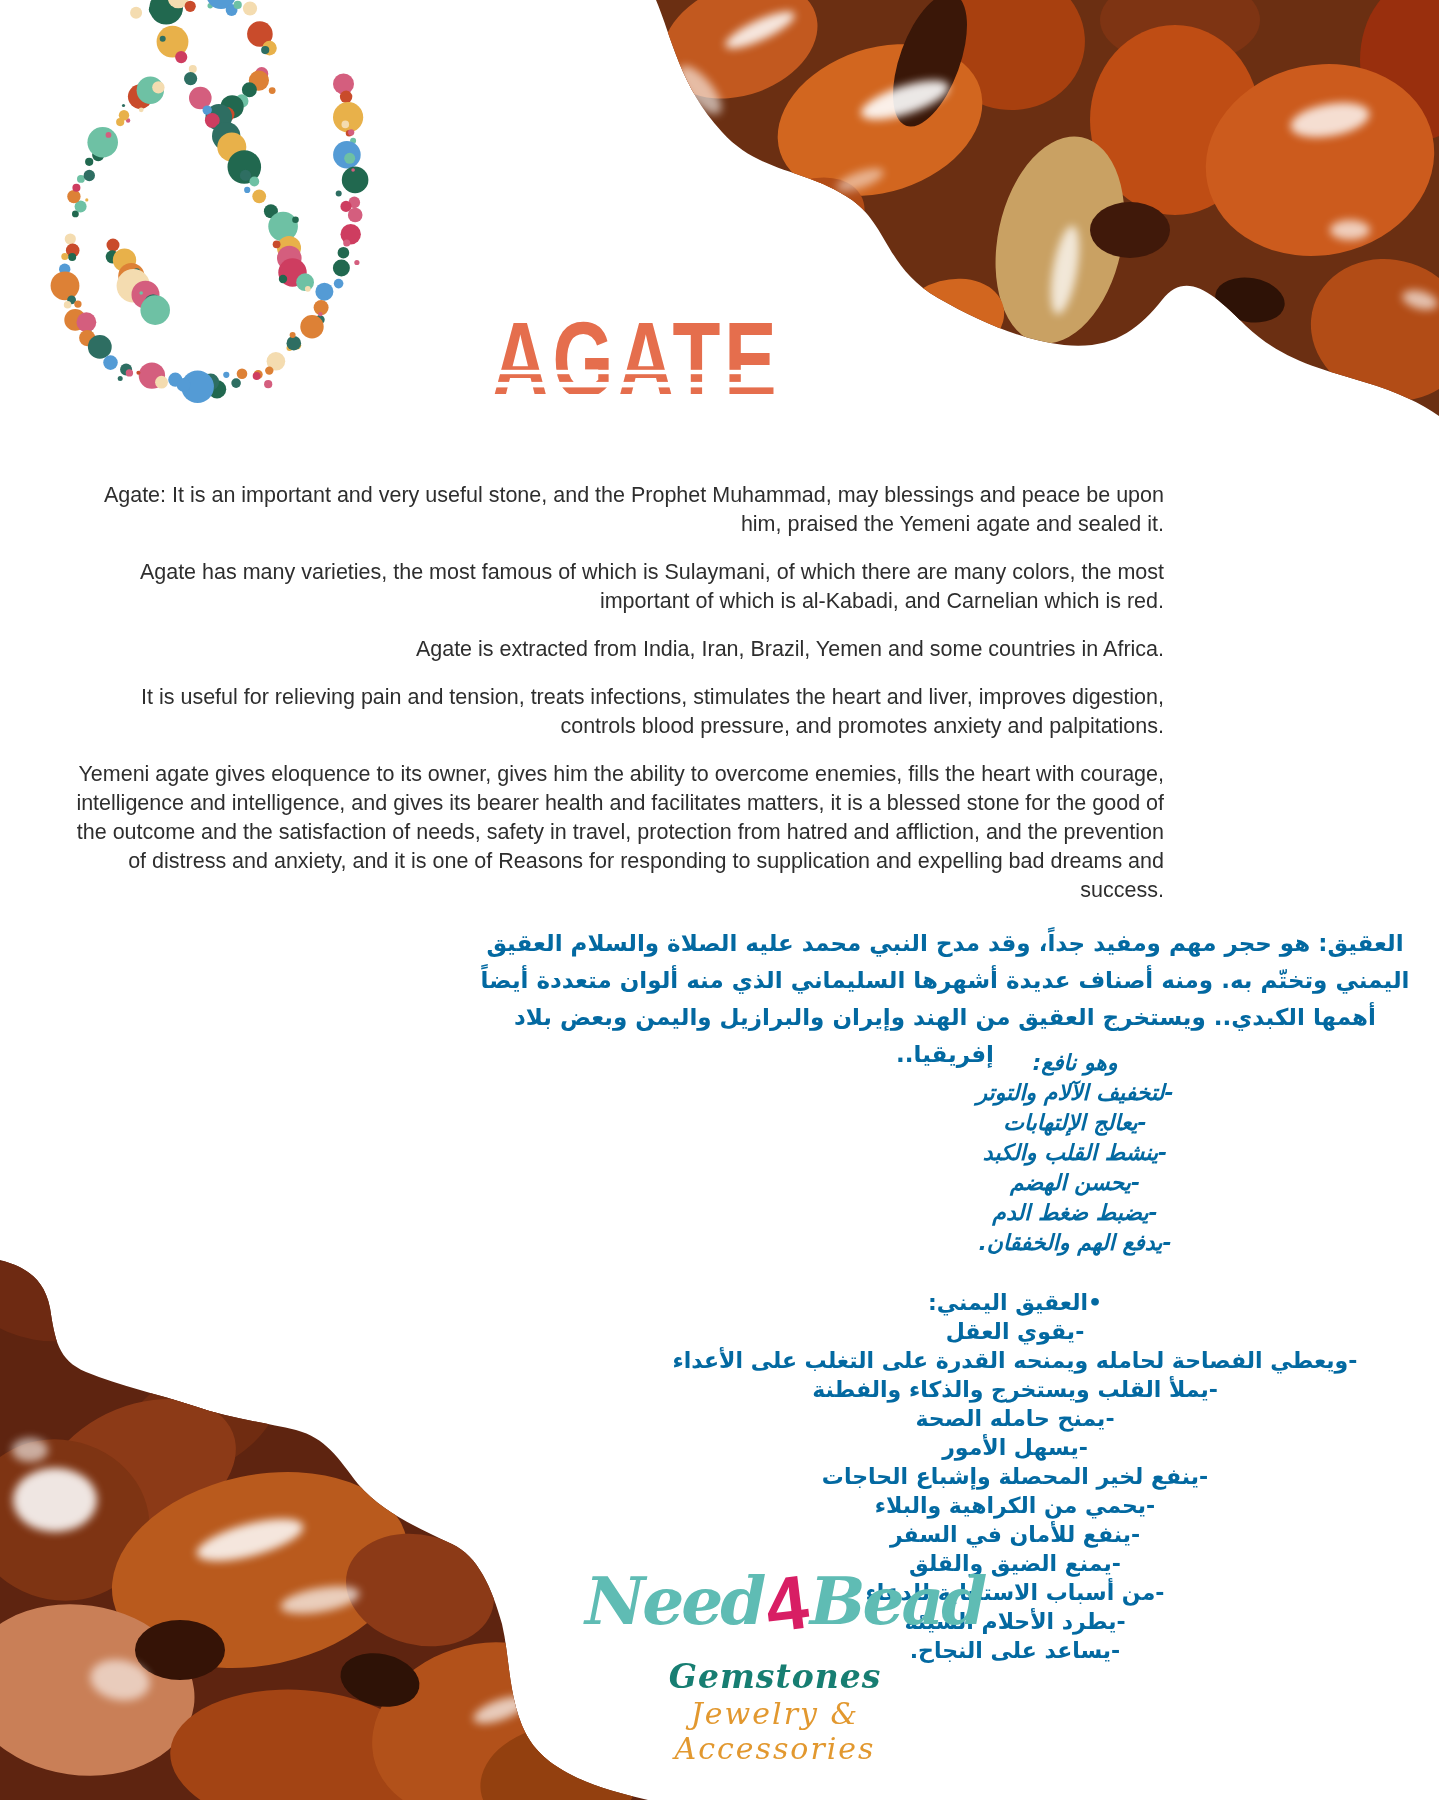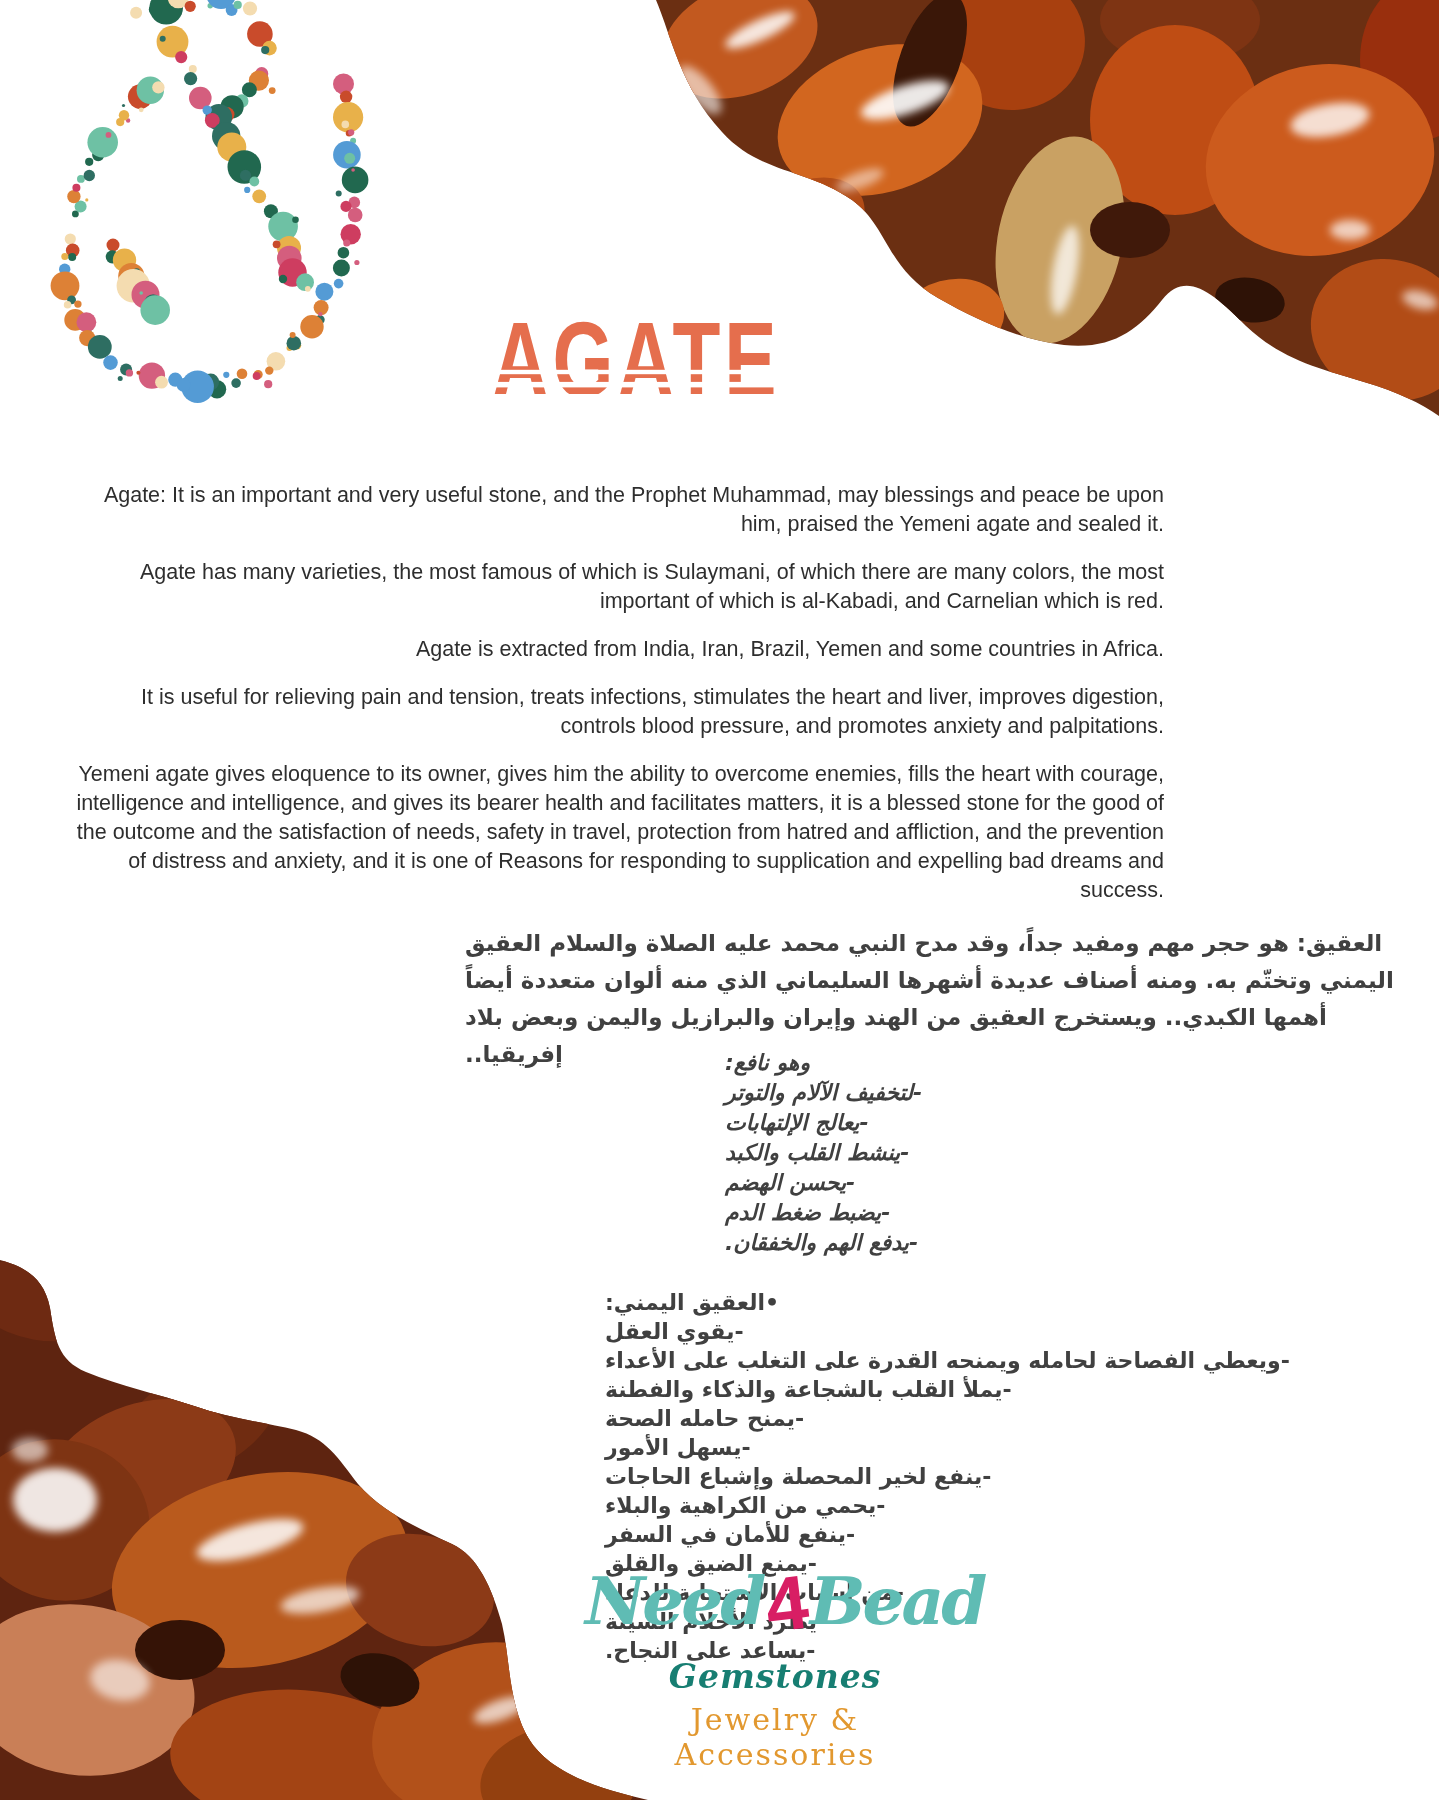--- a/index.html
+++ b/index.html
@@ -14,37 +14,37 @@
     font-size:98px;font-weight:800;line-height:1;letter-spacing:5px;
     color:var(--coral,#E56E4D);transform:scale(0.80,1.10);transform-origin:top left;
     font-family:"Liberation Sans", sans-serif;}
   .agate-title .stripe{position:absolute;left:-6px;right:-6px;background:#fff;pointer-events:none;}
   .s1{top:58px;height:4px;} .s2{top:69px;height:5px;} .s3{top:80px;height:6px;} .s4{top:91px;height:7px;}
   
   .english-block{position:absolute;left:66px;top:481px;width:1098px;z-index:2;
     color:#2e2e2e;font-size:21.5px;line-height:29px;text-align:right;}
   .english-block .en-para{margin:0 0 19px 0;}
   
-  .arabic{direction:rtl;text-align:left;color:#404040;z-index:2;position:absolute;
+  .arabic{direction:rtl;text-align:center;color:#0369a1;z-index:2;position:absolute;
     font-family:"DejaVu Sans", sans-serif;font-weight:700;}
   .arabic-intro{right:14px;top:925px;width:960px;font-size:23px;line-height:37px;}
   .arabic-list-1{right:14px;top:1048px;width:700px;font-size:22px;line-height:30px;font-style:italic;}
   .arabic-list-2{right:14px;top:1288px;width:820px;font-size:22px;line-height:29px;}
   .ar-header{font-size:22px;}
   
   .brand{position:absolute;left:585px;top:1558px;width:380px;z-index:2;text-align:center;
     font-family:"DejaVu Serif", serif;}
   .brand-word{font-style:italic;font-weight:700;font-size:66px;line-height:1.05;
     letter-spacing:-3px;color:var(--teal,#5FBCB4);white-space:nowrap;}
   .brand-word .four{display:inline-block;color:var(--magenta,#D81E64);font-size:76px;
     transform:rotate(-7deg) translateY(6px);letter-spacing:0;font-style:normal;font-weight:800;
     font-family:"Liberation Sans", sans-serif;margin:0 2px;}
   .brand-gem{margin-top:19px;font-style:italic;font-weight:700;font-size:33px;
     color:var(--darkteal,#177E72);letter-spacing:1px;}
-  .brand-tag{margin-top:6px;font-weight:400;font-size:30px;
+  .brand-tag{margin-top:0;font-style:italic;font-weight:400;font-size:30px;
     color:var(--gold,#E2982F);letter-spacing:2px;}
 </style>
 </head>
 <body>
 
 <svg id="stones-svg" width="1439" height="1800" viewBox="0 0 1439 1800">
   <defs>
     <clipPath id="clipTR">
       <path d="M 656,0 C 672,38 680,86 722,132 C 760,174 806,168 852,200
                C 888,226 886,268 938,298 C 980,322 1022,340 1064,345
@@ -298,21 +298,21 @@
       <div class="ar-line">-يضبط ضغط الدم</div>
       <div class="ar-line">-يدفع الهم والخفقان.</div>
     </div>
 </div>
 
 <div class="arabic arabic-list-2">
   <div class="ar-header">•العقيق اليمني:</div>
   <div>
       <div class="ar-line">-يقوي العقل</div>
       <div class="ar-line">-ويعطي الفصاحة لحامله ويمنحه القدرة على التغلب على الأعداء</div>
-      <div class="ar-line">-يملأ القلب بالشجاعة والذكاء والفطنة</div>
+      <div class="ar-line">-يملأ القلب ويستخرج والذكاء والفطنة</div>
       <div class="ar-line">-يمنح حامله الصحة</div>
       <div class="ar-line">-يسهل الأمور</div>
       <div class="ar-line">-ينفع لخير المحصلة وإشباع الحاجات</div>
       <div class="ar-line">-يحمي من الكراهية والبلاء</div>
       <div class="ar-line">-ينفع للأمان في السفر</div>
       <div class="ar-line">-يمنع الضيق والقلق</div>
       <div class="ar-line">-من أسباب الاستجابة للدعاء</div>
       <div class="ar-line">-يطرد الأحلام السيئة</div>
       <div class="ar-line">-يساعد على النجاح.</div>
     </div>

